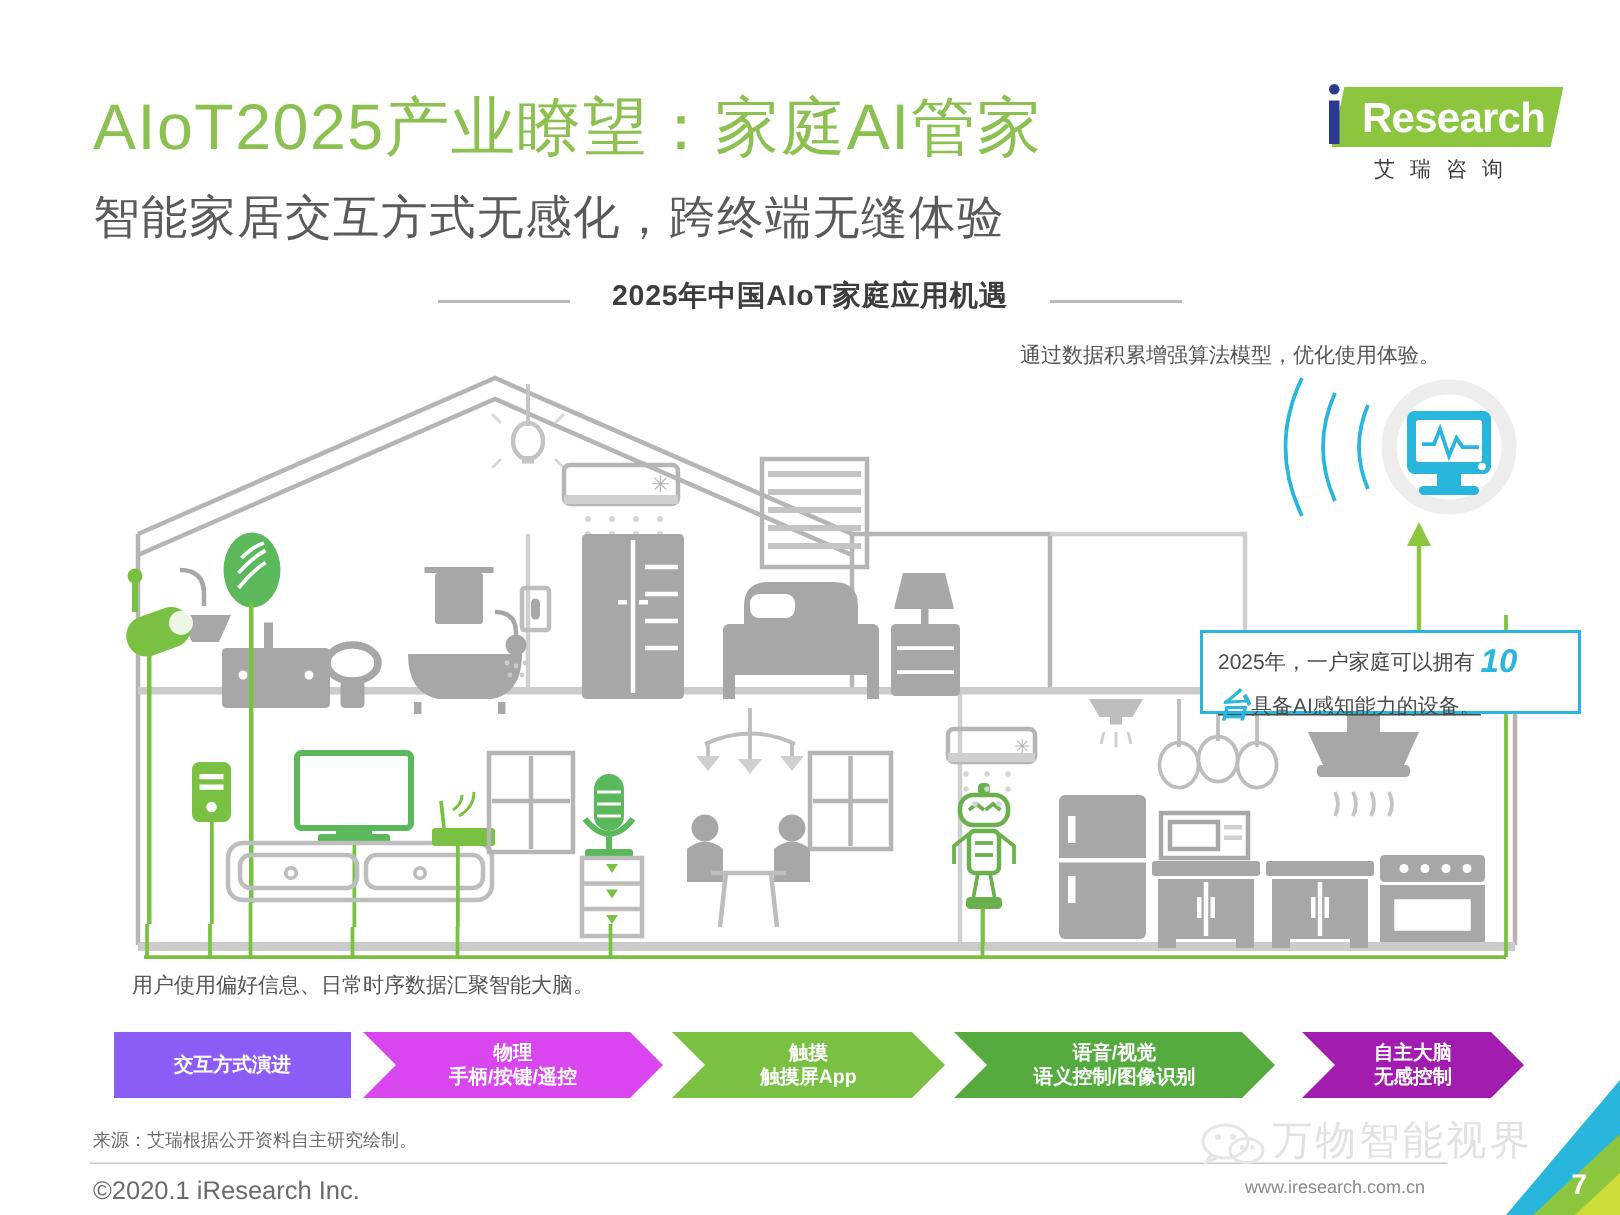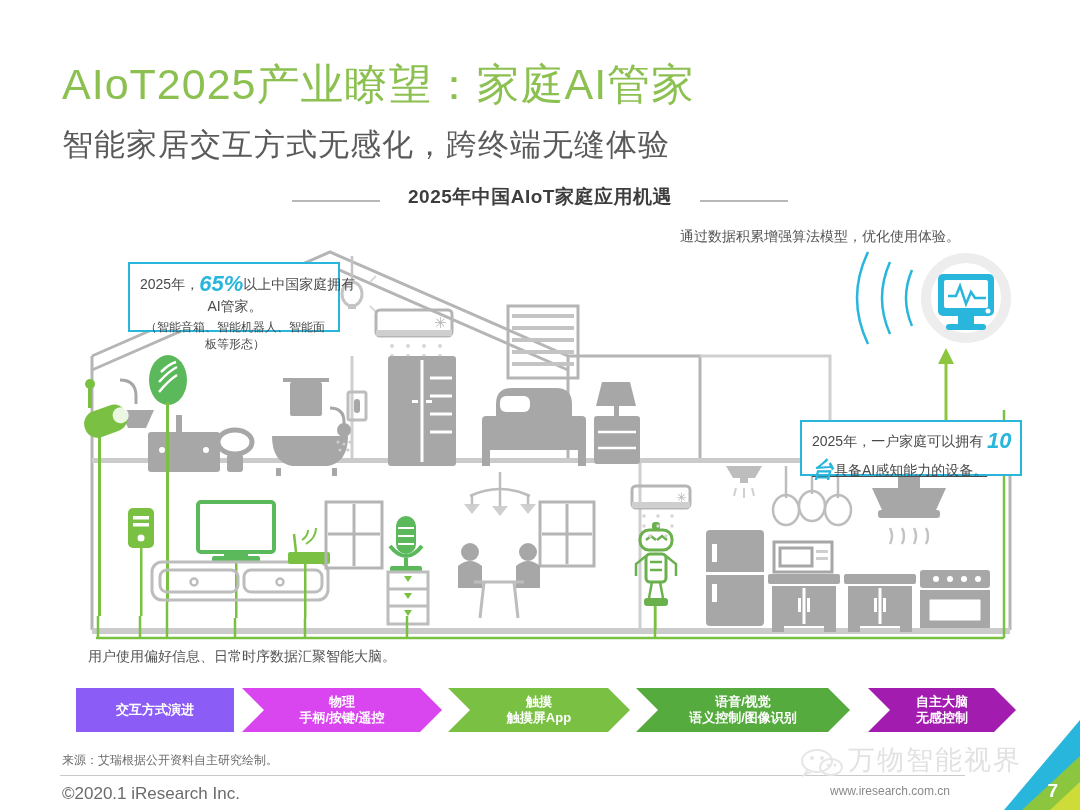--- a/index.html
+++ b/index.html
@@ -61,21 +61,21 @@
     box-sizing:border-box;
   }
   .callout .l1{font-size:14px;color:#4a4a4a;white-space:nowrap;}
   .big{color:#29b6dd;font-weight:700;font-style:italic;font-size:22px;vertical-align:-2px;}
 
   #callout-left{left:128px;top:262px;width:212px;height:70px;padding:7px 8px 0 10px;}
   #callout-left .r1{text-align:left;}
   #callout-left .r2{text-align:center;margin-top:1px;}
   #callout-left .r3{text-align:center;margin-top:3px;font-size:12px;color:#4a4a4a;}
 
-  #callout-right{left:800px;top:420px;width:222px;height:56px;padding:6px 8px 0 10px;}
+  #callout-right{left:800px;top:420px;width:254px;height:56px;padding:6px 8px 0 10px;}
   #callout-right .r1{text-align:left;}
   #callout-right .r2{text-align:left;margin-top:1px;text-decoration:underline;}
 
   .note{position:absolute;font-size:14px;color:#555;white-space:nowrap;}
   #note-top{left:680px;top:228px;}
   #note-bottom{left:88px;top:648px;}
 
   
   .flow{position:absolute;left:76px;top:688px;width:928px;height:44px;}
   .stage{
@@ -99,20 +99,29 @@
   .corner{position:absolute;right:0;bottom:0;width:120px;height:90px;overflow:hidden;}
 </style>
 </head>
 <body>
 
 <div class="page">
 
   <div class="title">AIoT2025产业瞭望：家庭AI管家</div>
   <div class="subtitle">智能家居交互方式无感化，跨终端无缝体验</div>
 
+  <div class="logo">
+    <div class="mark">
+      <div class="para"></div>
+      <div class="iDot"></div>
+      <div class="iStem"></div>
+      <div class="word">Research</div>
+    </div>
+    <div class="cn">艾瑞咨询</div>
+  </div>
 
   <div class="band">
     <div class="line l"></div>
     <div class="line r"></div>
     <div class="btext">2025年中国AIoT家庭应用机遇</div>
   </div>
 
   <div class="illus">
     <svg width="1080" height="460" viewBox="0 0 1080 460" xmlns="http://www.w3.org/2000/svg">
       <g fill="none" stroke="#b5b5b5" stroke-width="3">
@@ -509,27 +518,20 @@
           <rect x="944" y="70" width="44" height="28" rx="2" fill="#ffffff"></rect>
           <path d="M948,86 l8,0 l4,-10 l6,18 l5,-12 l4,6 l11,0" stroke="#29b6dd" stroke-width="2.5" fill="none"></path>
           <circle cx="988" cy="101" r="2.5" fill="#ffffff"></circle>
           <rect x="958" y="106" width="16" height="8" fill="#29b6dd"></rect>
           <rect x="946" y="114" width="40" height="6" rx="3" fill="#29b6dd"></rect>
         </g>
       </g>
     </svg>
   </div>
 
-  <div class="callout" id="callout-left">
-    <div class="l1 r1">
-      <span>2025年，</span><span class="big">65%</span><span>以上中国家庭拥有</span>
-    </div>
-    <div class="l1 r2">AI管家。</div>
-    <div class="r3">（智能音箱、智能机器人、智能面板等形态）</div>
-  </div>
 
   <div class="callout" id="callout-right">
     <div class="l1 r1">
       <span>2025年，一户家庭可以拥有</span> <span class="big">10</span>
     </div>
     <div class="l1 r2">
       <span class="big">台</span><span>具备AI感知能力的设备。</span>
     </div>
   </div>
 

